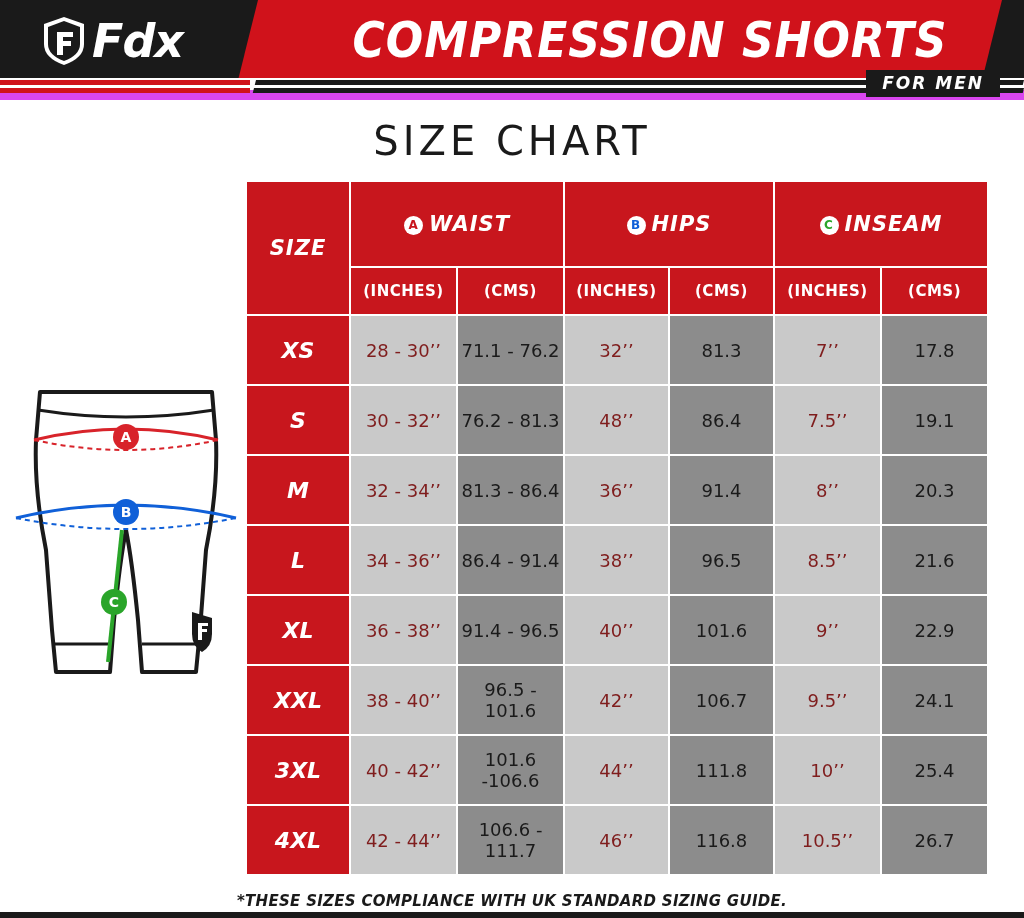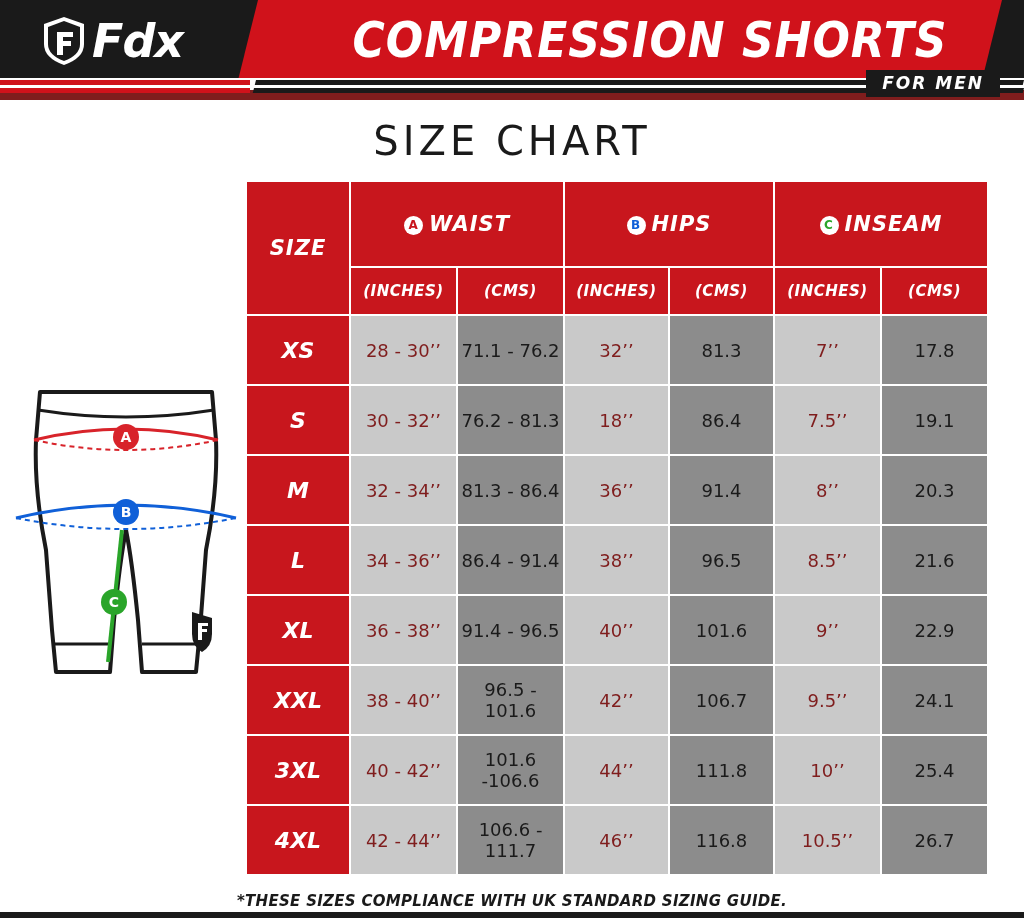--- a/index.html
+++ b/index.html
@@ -14,21 +14,21 @@
     overflow: hidden;
     position: relative;
   }
 
   
   .banner {
     position: relative;
     width: 1024px;
     height: 100px;
     overflow: hidden;
-    background: #7f1d1d;
+    background: #d946ef;
   }
   .banner-black {
     position: absolute;
     left: 0; top: 0;
     width: 1024px;
     height: 78px;
     background: #1a1a1a;
   }
   .banner-red {
     position: absolute;
@@ -200,21 +200,20 @@
     font-style: italic;
     letter-spacing: 1px;
     height: 84px;
   }
   .hdr-red.size-cell { font-size: 21px; }
   .hdr-unit {
     background: #c8161d;
     color: #ffffff;
     font-size: 15px;
     font-weight: bold;
-    font-style: italic;
     height: 46px;
     letter-spacing: 0.5px;
   }
   .row-label {
     background: #c8161d;
     color: #ffffff;
     font-size: 22px;
     font-weight: bold;
     font-style: italic;
     height: 68px;
@@ -377,21 +376,21 @@
         <td class="cell-dark">71.1 - 76.2</td>
         <td class="cell-light">32’’</td>
         <td class="cell-dark">81.3</td>
         <td class="cell-light">7’’</td>
         <td class="cell-dark">17.8</td>
       </tr>
       <tr>
         <td class="row-label">S</td>
         <td class="cell-light">30 - 32’’</td>
         <td class="cell-dark">76.2 - 81.3</td>
-        <td class="cell-light">18’’</td>
+        <td class="cell-light">48’’</td>
         <td class="cell-dark">86.4</td>
         <td class="cell-light">7.5’’</td>
         <td class="cell-dark">19.1</td>
       </tr>
       <tr>
         <td class="row-label">M</td>
         <td class="cell-light">32 - 34’’</td>
         <td class="cell-dark">81.3 - 86.4</td>
         <td class="cell-light">36’’</td>
         <td class="cell-dark">91.4</td>

